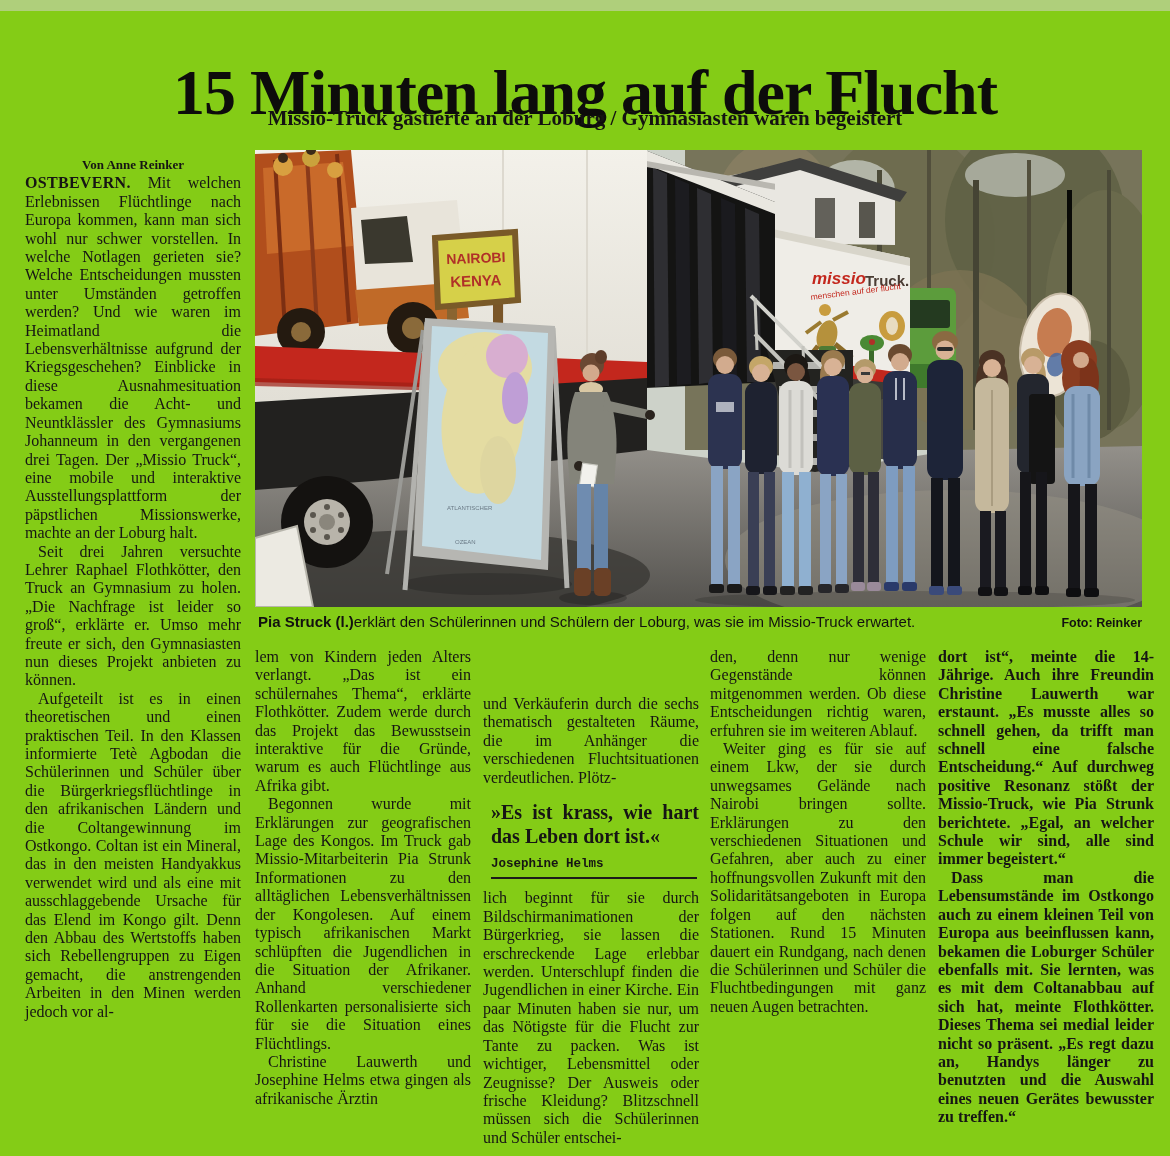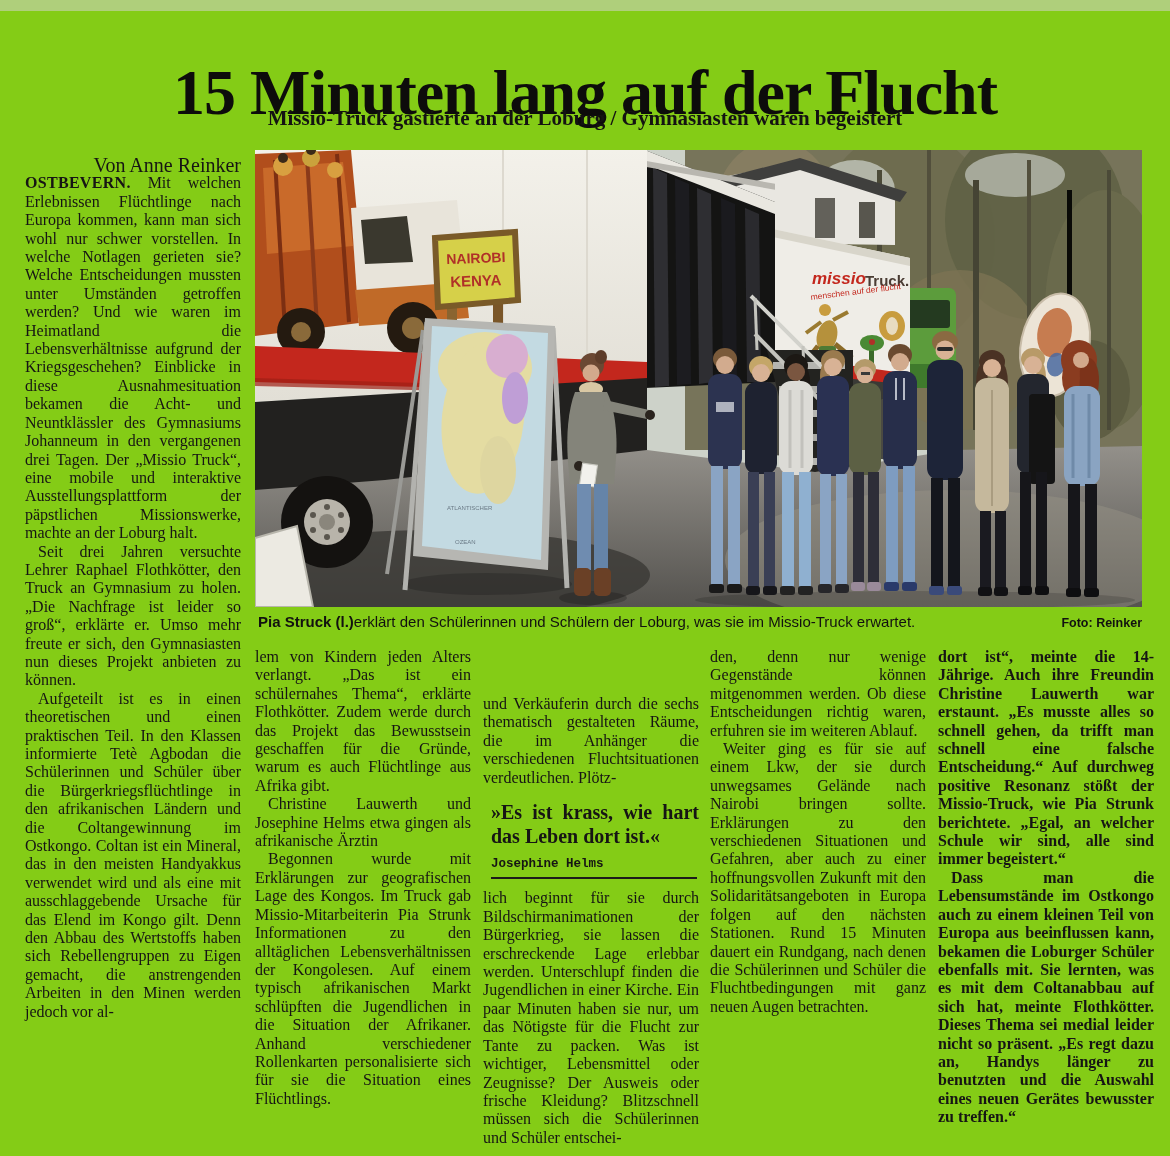--- a/index.html
+++ b/index.html
@@ -13,21 +13,21 @@
     font-size:64px;font-weight:bold;letter-spacing:-1px;line-height:1.05;
     font-family:"Liberation Serif",serif;color:#0d0c0b;
   }
   .subheadline{
     position:absolute;left:0;top:106px;width:1170px;text-align:center;
     font-size:21px;font-weight:bold;color:#141312;
   }
   .col{position:absolute;width:216px;font-size:16px;line-height:18.4px;text-align:justify;hyphens:auto;}
   .col p{margin:0;}
   .col p.ind{text-indent:13px;}
-  .byline{font-weight:normal;font-size:20px;margin:0 0 17px 0;text-align:right;}
+  .byline{font-weight:bold;font-size:13px;margin:0 0 17px 0;text-align:center;}
   .lead{font-weight:bold;letter-spacing:.3px;}
   #col1{left:25px;top:156px;height:1000px;}
   #col2{left:255px;top:648px;height:508px;}
   #col3{left:483px;top:648px;height:508px;margin-top:47px;}
   #col4{left:710px;top:648px;height:508px;}
   #col5{left:938px;top:648px;height:508px;font-weight:bold;}
   .photo{
     position:absolute;left:255px;top:150px;width:887px;height:457px;overflow:hidden;
     background:#cdd2c9;
   }
@@ -396,23 +396,23 @@
   </div>
 
   <div class="col" id="col1">
     <p class="byline">Von Anne Reinker</p>
     <p class="para"><span class="lead">OSTBEVERN.</span><span> Mit welchen Erlebnissen Flüchtlinge nach Europa kommen, kann man sich wohl nur schwer vorstellen. In welche Notlagen gerieten sie? Welche Entscheidungen mussten unter Umständen getroffen werden? Und wie waren im Heimatland die Lebensverhältnisse aufgrund der Kriegsgeschehen? Einblicke in diese Ausnahmesituation bekamen die Acht- und Neuntklässler des Gymnasiums Johanneum in den vergangenen drei Tagen. Der „Missio Truck“, eine mobile und interaktive Ausstellungsplattform der päpstlichen Missionswerke, machte an der Loburg halt.</span></p>
     <p class="ind">Seit drei Jahren versuchte Lehrer Raphael Flothkötter, den Truck an Gymnasium zu holen. „Die Nachfrage ist leider so groß“, erklärte er. Umso mehr freute er sich, den Gymnasiasten nun dieses Projekt anbieten zu können.</p>
     <p class="ind">Aufgeteilt ist es in einen theoretischen und einen praktischen Teil. In den Klassen informierte Tetè Agbodan die Schülerinnen und Schüler über die Bürgerkriegsflüchtlinge in den afrikanischen Ländern und die Coltangewinnung im Ostkongo. Coltan ist ein Mineral, das in den meisten Handyakkus verwendet wird und als eine mit ausschlaggebende Ursache für das Elend im Kongo gilt. Denn den Abbau des Wertstoffs haben sich Rebellengruppen zu Eigen gemacht, die anstrengenden Arbeiten in den Minen werden jedoch vor al-</p>
   </div>
 
   <div class="col" id="col2">
-    <p>lem von Kindern jeden Alters verlangt. „Das ist ein schülernahes Thema“, erklärte Flothkötter. Zudem werde durch das Projekt das Bewusstsein geschaffen für die Gründe, warum es auch Flüchtlinge aus Afrika gibt.</p>
+    <p>lem von Kindern jeden Alters verlangt. „Das ist ein schülernahes Thema“, erklärte Flothkötter. Zudem werde durch das Projekt das Bewusstsein interaktive für die Gründe, warum es auch Flüchtlinge aus Afrika gibt.</p>
+    <p class="ind">Begonnen wurde mit Erklärungen zur geografischen Lage des Kongos. Im Truck gab Missio-Mitarbeiterin Pia Strunk Informationen zu den alltäglichen Lebensverhältnissen der Kongolesen. Auf einem typisch afrikanischen Markt schlüpften die Jugendlichen in die Situation der Afrikaner. Anhand verschiedener Rollenkarten personalisierte sich für sie die Situation eines Flüchtlings.</p>
     <p class="ind">Christine Lauwerth und Josephine Helms etwa gingen als afrikanische Ärztin</p>
-    <p class="ind">Begonnen wurde mit Erklärungen zur geografischen Lage des Kongos. Im Truck gab Missio-Mitarbeiterin Pia Strunk Informationen zu den alltäglichen Lebensverhältnissen der Kongolesen. Auf einem typisch afrikanischen Markt schlüpften die Jugendlichen in die Situation der Afrikaner. Anhand verschiedener Rollenkarten personalisierte sich für sie die Situation eines Flüchtlings.</p>
   </div>
 
   <div class="col" id="col3">
     <p>und Verkäuferin durch die sechs thematisch gestalteten Räume, die im Anhänger die verschiedenen Fluchtsituationen verdeutlichen. Plötz-</p>
     <div class="pq">
       <div class="pq-text">»Es ist krass, wie hart das Leben dort ist.«</div>
       <span class="pq-attr">Josephine Helms</span>
     </div>
     <p>lich beginnt für sie durch Bildschirmanimationen der Bürgerkrieg, sie lassen die erschreckende Lage erlebbar werden. Unterschlupf finden die Jugendlichen in einer Kirche. Ein paar Minuten haben sie nur, um das Nötigste für die Flucht zur Tante zu packen. Was ist wichtiger, Lebensmittel oder Zeugnisse? Der Ausweis oder frische Kleidung? Blitzschnell müssen sich die Schülerinnen und Schüler entschei-</p>
   </div>

